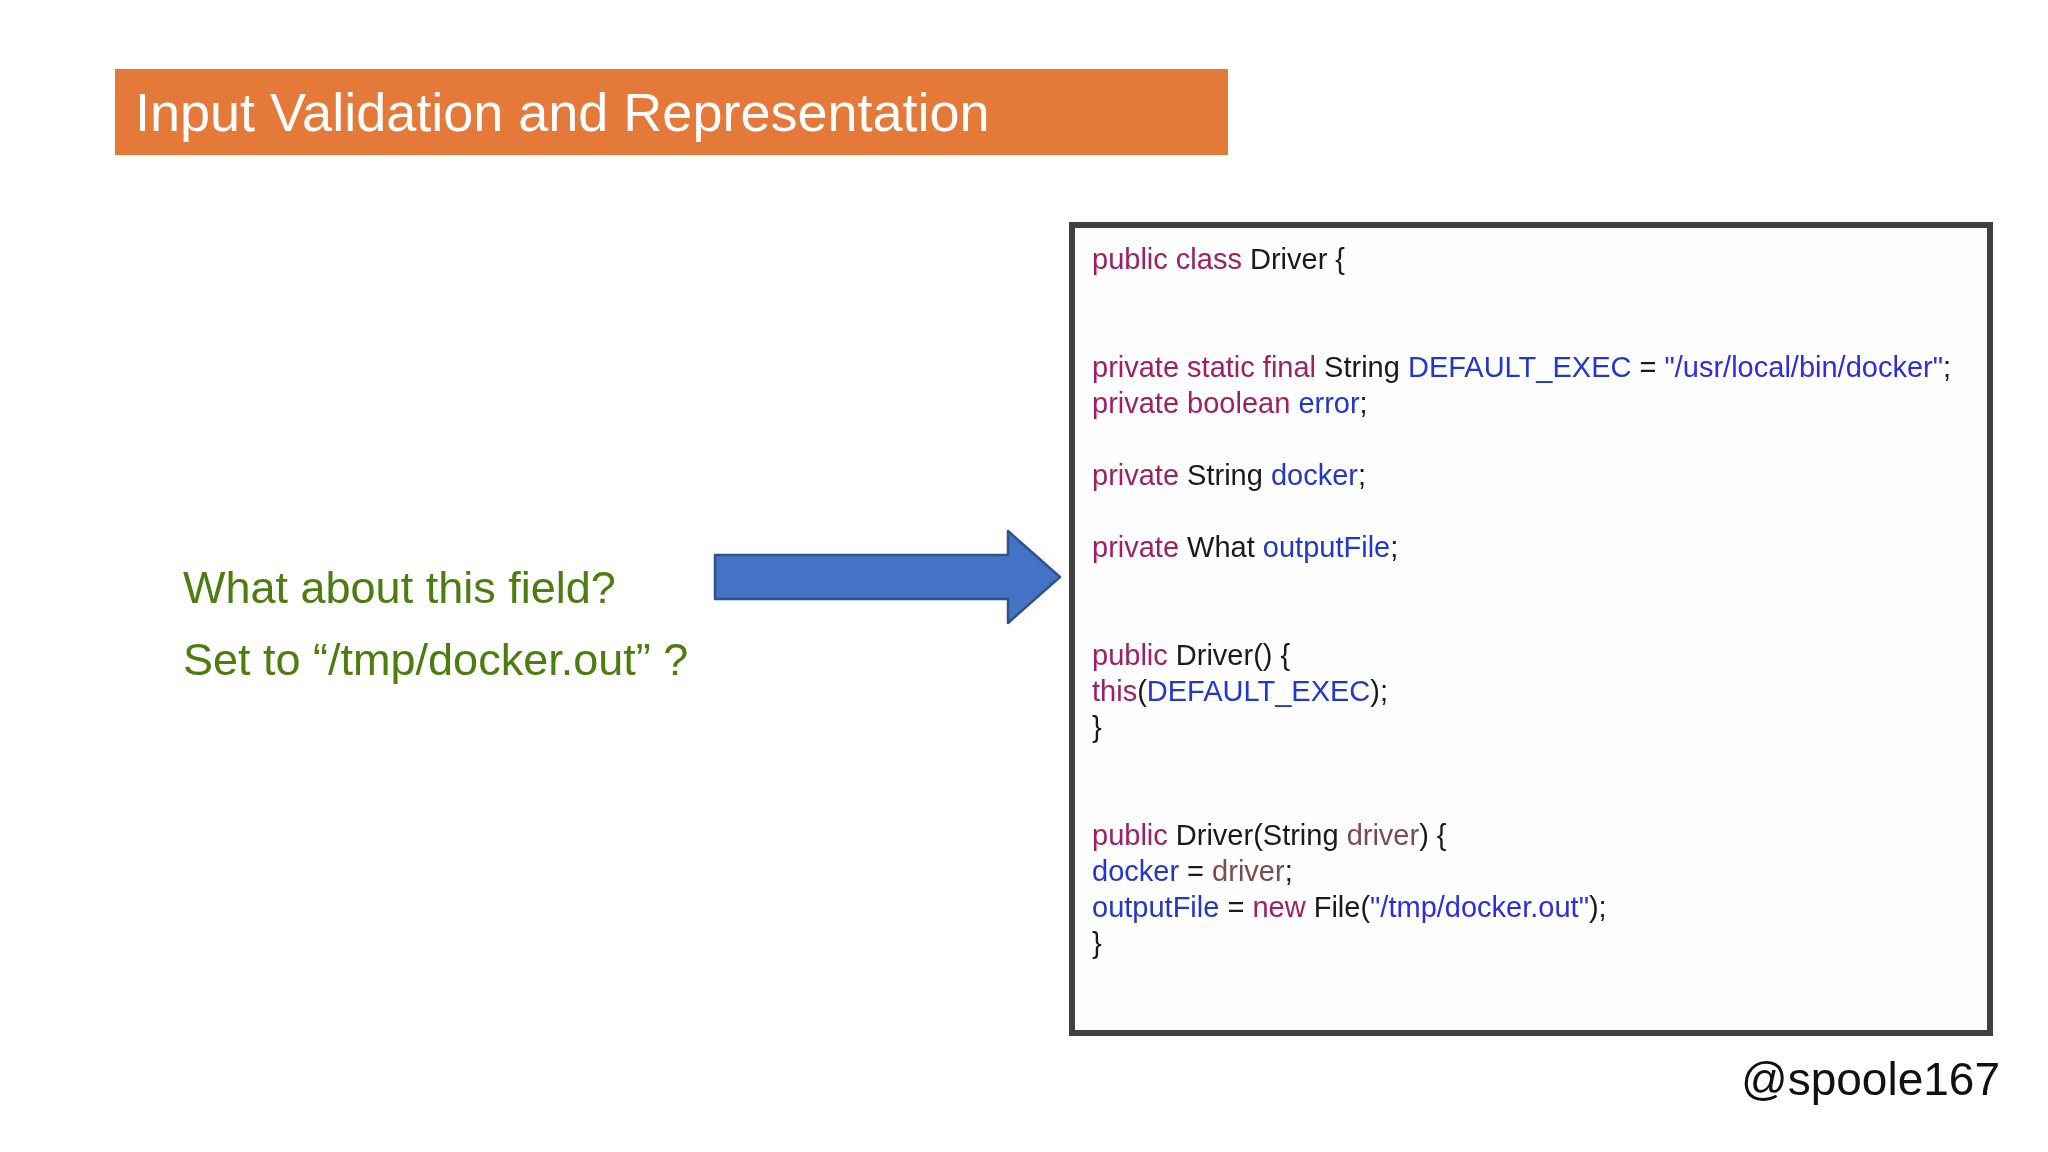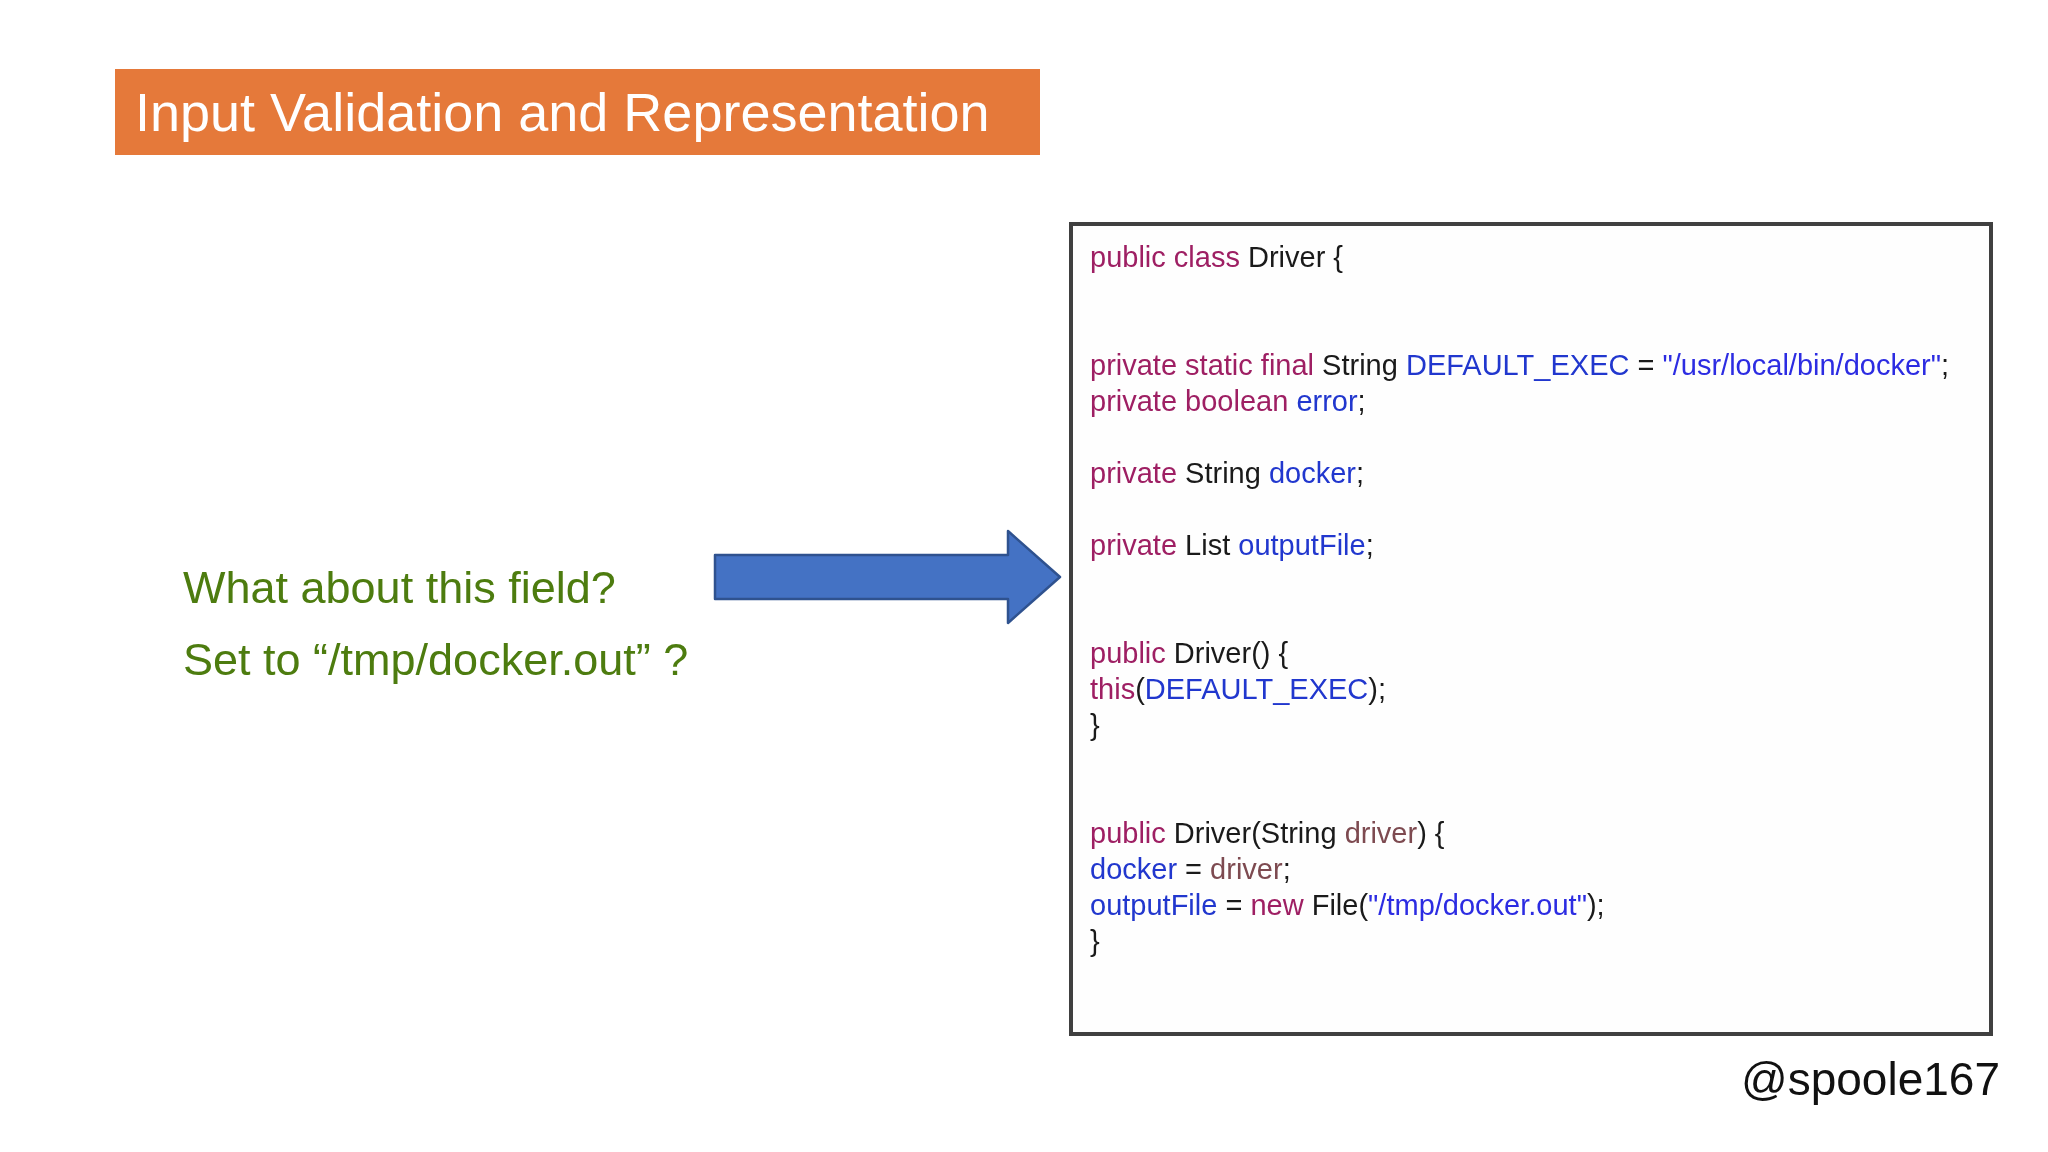--- a/index.html
+++ b/index.html
@@ -12,21 +12,21 @@
     position: relative;
     width: 2048px;
     height: 1152px;
     background: #ffffff;
     overflow: hidden;
   }
   .title-bar {
     position: absolute;
     left: 115px;
     top: 69px;
-    width: 925px;
+    width: 1113px;
     height: 86px;
     background: var(--accent-orange, #E5793A);
     display: flex;
     align-items: center;
   }
   .title-bar .title-text {
     color: #ffffff;
     font-size: 54px;
     padding-left: 20px;
     white-space: nowrap;
@@ -53,21 +53,21 @@
     stroke: var(--arrow-stroke, #2F528F);
     stroke-width: 2.5;
     stroke-linejoin: round;
   }
   .code-box {
     position: absolute;
     left: 1069px;
     top: 222px;
     width: 924px;
     height: 814px;
-    border: 4px solid #404040;
+    border: 6px solid #404040;
     box-sizing: border-box;
     background: #fefefe;
     padding: 13px 12px 0 17px;
     overflow: hidden;
   }
   .code-line {
     font-size: 29px;
     line-height: 36px;
     white-space: pre;
     color: var(--plain, #1a1a1a);
@@ -109,21 +109,21 @@
   <div class="code-box">
     <div id="code-lines">
         <div class="code-line"><span class="tok-keyword">public class </span><span class="tok-plain">Driver {</span></div>
         <div class="code-line">&nbsp;</div>
         <div class="code-line">&nbsp;</div>
         <div class="code-line"><span class="tok-keyword">private static final </span><span class="tok-plain">String </span><span class="tok-field">DEFAULT_EXEC</span><span class="tok-plain"> = </span><span class="tok-string">"/usr/local/bin/docker"</span><span class="tok-plain">;</span></div>
         <div class="code-line"><span class="tok-keyword">private boolean </span><span class="tok-field">error</span><span class="tok-plain">;</span></div>
         <div class="code-line">&nbsp;</div>
         <div class="code-line"><span class="tok-keyword">private </span><span class="tok-plain">String </span><span class="tok-field">docker</span><span class="tok-plain">;</span></div>
         <div class="code-line">&nbsp;</div>
-        <div class="code-line"><span class="tok-keyword">private </span><span class="tok-plain">List </span><span class="tok-field">outputFile</span><span class="tok-plain">;</span></div>
+        <div class="code-line"><span class="tok-keyword">private </span><span class="tok-plain">What </span><span class="tok-field">outputFile</span><span class="tok-plain">;</span></div>
         <div class="code-line">&nbsp;</div>
         <div class="code-line">&nbsp;</div>
         <div class="code-line"><span class="tok-keyword">public </span><span class="tok-plain">Driver() {</span></div>
         <div class="code-line"><span class="tok-keyword">this</span><span class="tok-plain">(</span><span class="tok-field">DEFAULT_EXEC</span><span class="tok-plain">);</span></div>
         <div class="code-line"><span class="tok-plain">}</span></div>
         <div class="code-line">&nbsp;</div>
         <div class="code-line">&nbsp;</div>
         <div class="code-line"><span class="tok-keyword">public </span><span class="tok-plain">Driver(String </span><span class="tok-param">driver</span><span class="tok-plain">) {</span></div>
         <div class="code-line"><span class="tok-field">docker</span><span class="tok-plain"> = </span><span class="tok-param">driver</span><span class="tok-plain">;</span></div>
         <div class="code-line"><span class="tok-field">outputFile</span><span class="tok-plain"> = </span><span class="tok-keyword">new </span><span class="tok-plain">File(</span><span class="tok-string">"/tmp/docker.out"</span><span class="tok-plain">);</span></div>

